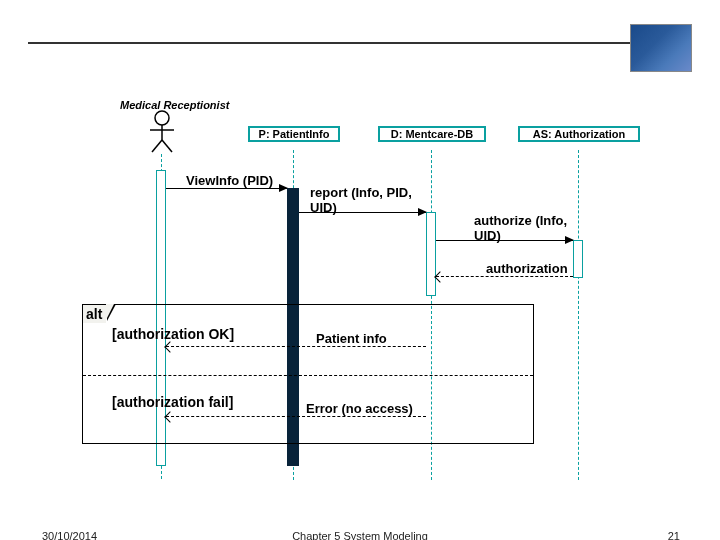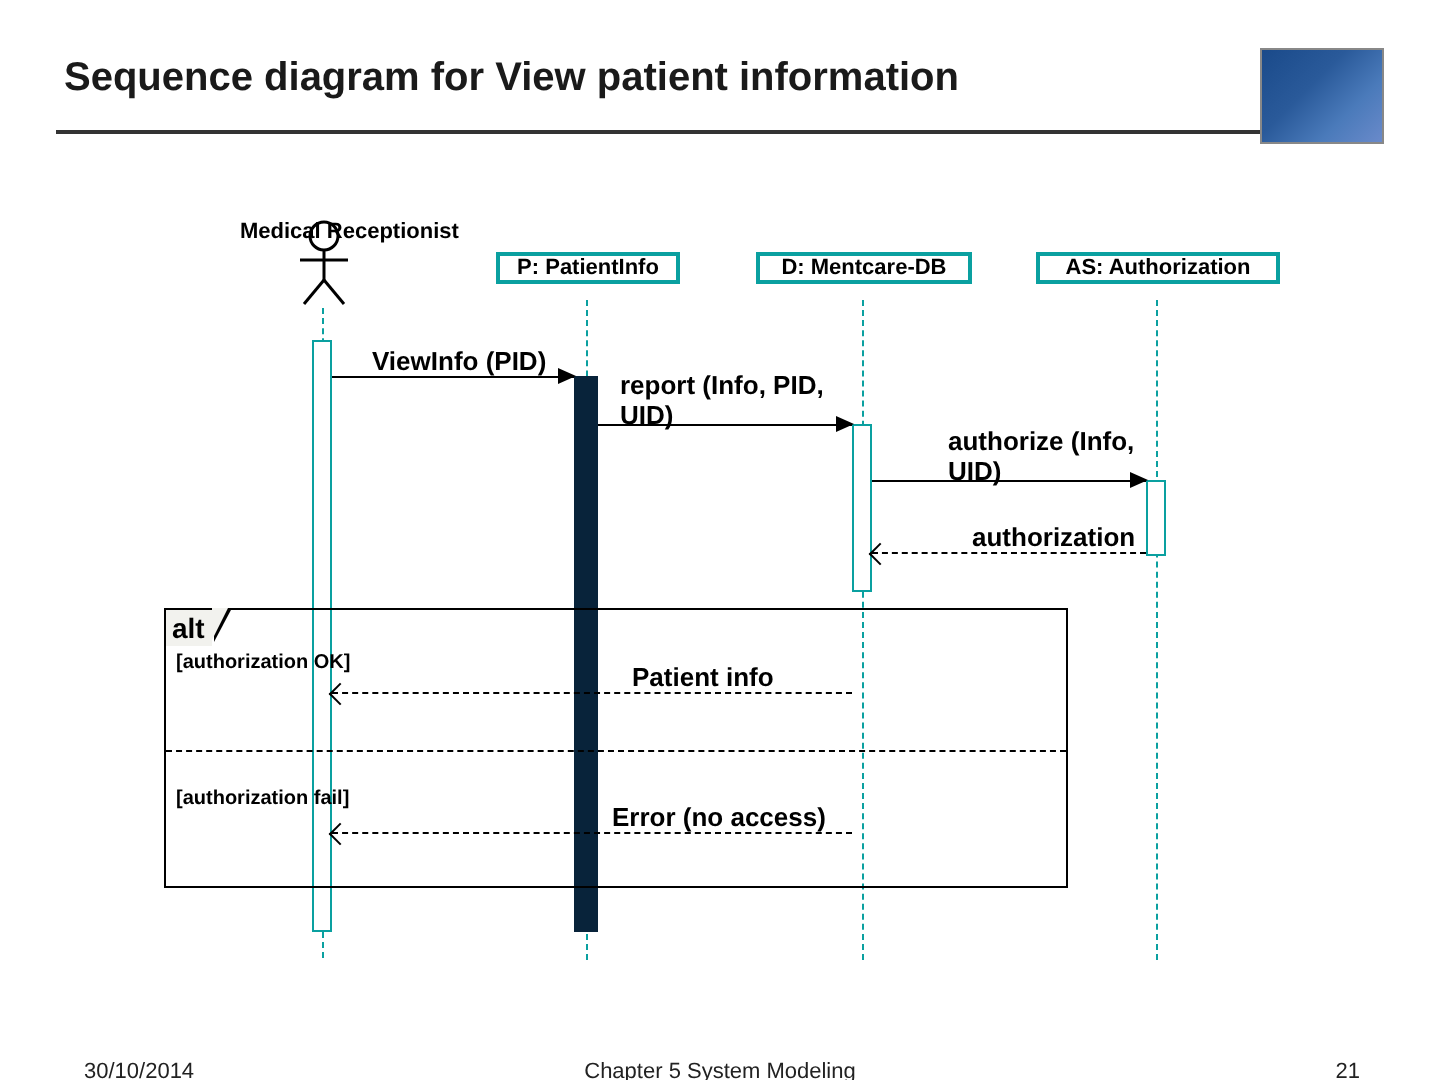--- a/index.html
+++ b/index.html
@@ -153,47 +153,47 @@
     border-right:9px solid transparent;
     z-index:-1;
   }
   .alt-divider {
     position: absolute;
     left: 0; right: 0;
     border-top: 1.5px dashed #000;
   }
   .guard {
     position: absolute;
-    font-size: 10px;
-    font-weight: 600;
+    font-size: 14px;
+    font-weight: 600;
+    margin-left: 24px;
   }
   .footer {
     position: absolute;
     bottom: 10px;
     left: 0;
     width: 100%;
     font-size: 11px;
     color: #222;
   }
   .footer .date { position: absolute; left: 42px; }
   .footer .chapter { position: absolute; left: 0; right: 0; text-align: center; }
   .footer .page { position: absolute; right: 40px; }
 </style>
 </head>
 <body>
 
 <div class="header">
-  <div class="title">Sequence diagram for View patient information</div>
   <div class="logo"></div>
 </div>
 <div class="hr"></div>
 
 <div class="diagram">
 
-  <div class="actor-label" style="left:32px; top:16px;">Medical Receptionist</div>
+  <div class="actor-label" style="left:32px; top:5px;font-style:italic;">Medical Receptionist</div>
   <svg class="actor-stick" style="left:60px; top:16px;" width="28" height="44">
     <circle cx="14" cy="8" r="7" fill="none" stroke="#000" stroke-width="1.5"></circle>
     <line x1="14" y1="15" x2="14" y2="30" stroke="#000" stroke-width="1.5"></line>
     <line x1="2" y1="20" x2="26" y2="20" stroke="#000" stroke-width="1.5"></line>
     <line x1="14" y1="30" x2="4" y2="42" stroke="#000" stroke-width="1.5"></line>
     <line x1="14" y1="30" x2="24" y2="42" stroke="#000" stroke-width="1.5"></line>
   </svg>
 
   <div class="participant" style="left:160px; top:32px; width:92px;">P: PatientInfo</div>
   <div class="participant" style="left:290px; top:32px; width:108px;">D: Mentcare-DB</div>

